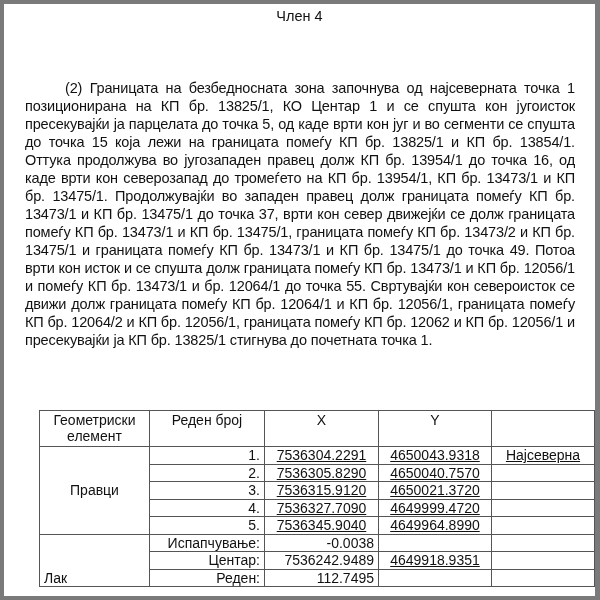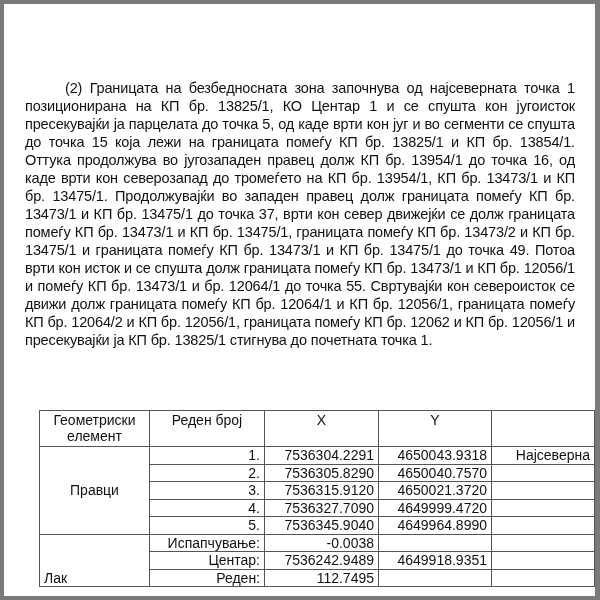--- a/index.html
+++ b/index.html
@@ -61,28 +61,29 @@
       text-align: center;
       line-height: 16px;
       padding-top: 1px;
     }
     .c1 { width: 101px; }
     .c2 { width: 106px; margin-top: 36px; }
     .c3 { width: 105px; }
     .c4 { width: 104px; }
     .c5 { width: 94px; }
     td.num-r { text-align: right; }
-    td.center { text-align: right; }
+    td.center { text-align: center; text-decoration: underline; }
     td.group-mid { text-align: center; vertical-align: middle; margin-top: 47px; }
     td.group-bottom { text-align: left; vertical-align: bottom; }
   </style>
 </head>
 <body>
 
 <div class="page">
+  <div class="title">Член 4</div>
   <p class="para" id="p2">(2) Границата на безбедносната зона започнува од најсеверната точка 1 позиционирана на КП бр. 13825/1, КО Центар 1 и се спушта кон југоисток пресекувајќи ја парцелата до точка 5, од каде врти кон југ и во сегменти се спушта до точка 15 која лежи на границата помеѓу КП бр. 13825/1 и КП бр. 13854/1. Оттука продолжува во југозападен правец долж КП бр. 13954/1 до точка 16, од каде врти кон северозапад до тромеѓето на КП бр. 13954/1, КП бр. 13473/1 и КП бр. 13475/1. Продолжувајќи во западен правец долж границата помеѓу КП бр. 13473/1 и КП бр. 13475/1 до точка 37, врти кон север движејќи се долж границата помеѓу КП бр. 13473/1 и КП бр. 13475/1, границата помеѓу КП бр. 13473/2 и КП бр. 13475/1 и границата помеѓу КП бр. 13473/1 и КП бр. 13475/1 до точка 49. Потоа врти кон исток и се спушта долж границата помеѓу КП бр. 13473/1 и КП бр. 12056/1 и помеѓу КП бр. 13473/1 и бр. 12064/1 до точка 55. Свртувајќи кон североисток се движи долж границата помеѓу КП бр. 12064/1 и КП бр. 12056/1, границата помеѓу КП бр. 12064/2 и КП бр. 12056/1, границата помеѓу КП бр. 12062 и КП бр. 12056/1 и пресекувајќи ја КП бр. 13825/1 стигнува до почетната точка 1.</p>
 
   <table class="coords">
     <thead>
       <tr>
         <th class="c1" style="white-space:normal;"><span>Геометриски елемент</span></th>
         <th class="c2">Реден број</th>
         <th class="c3">X</th>
         <th class="c4">Y</th>
         <th class="c5"></th>

